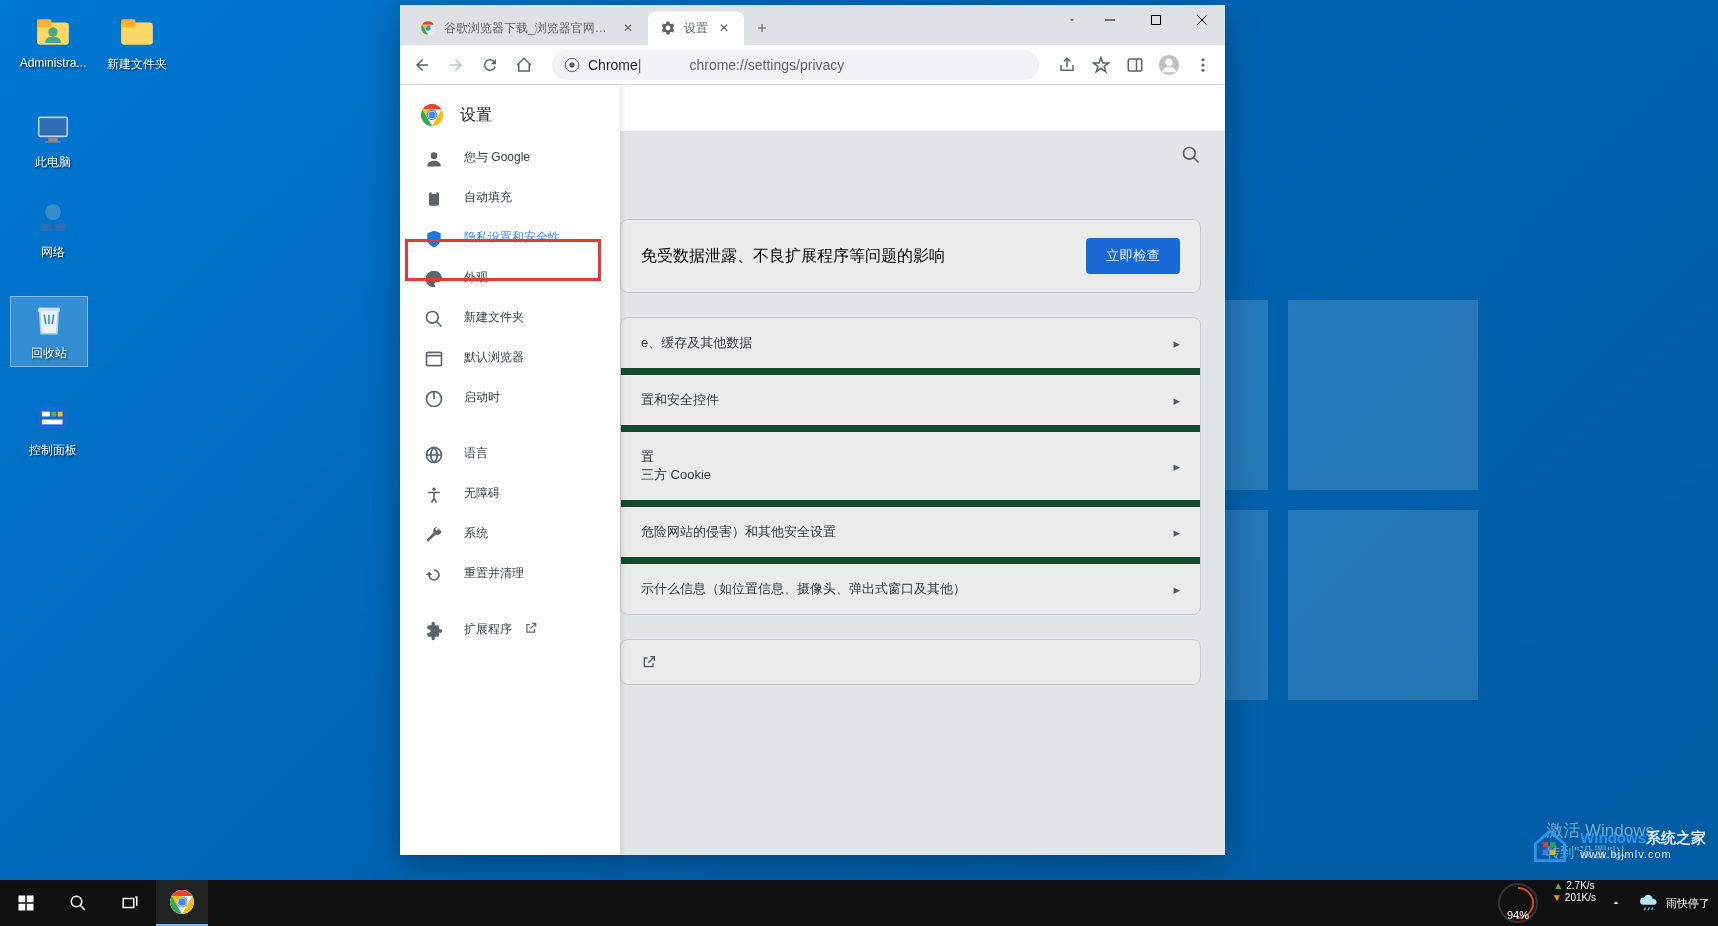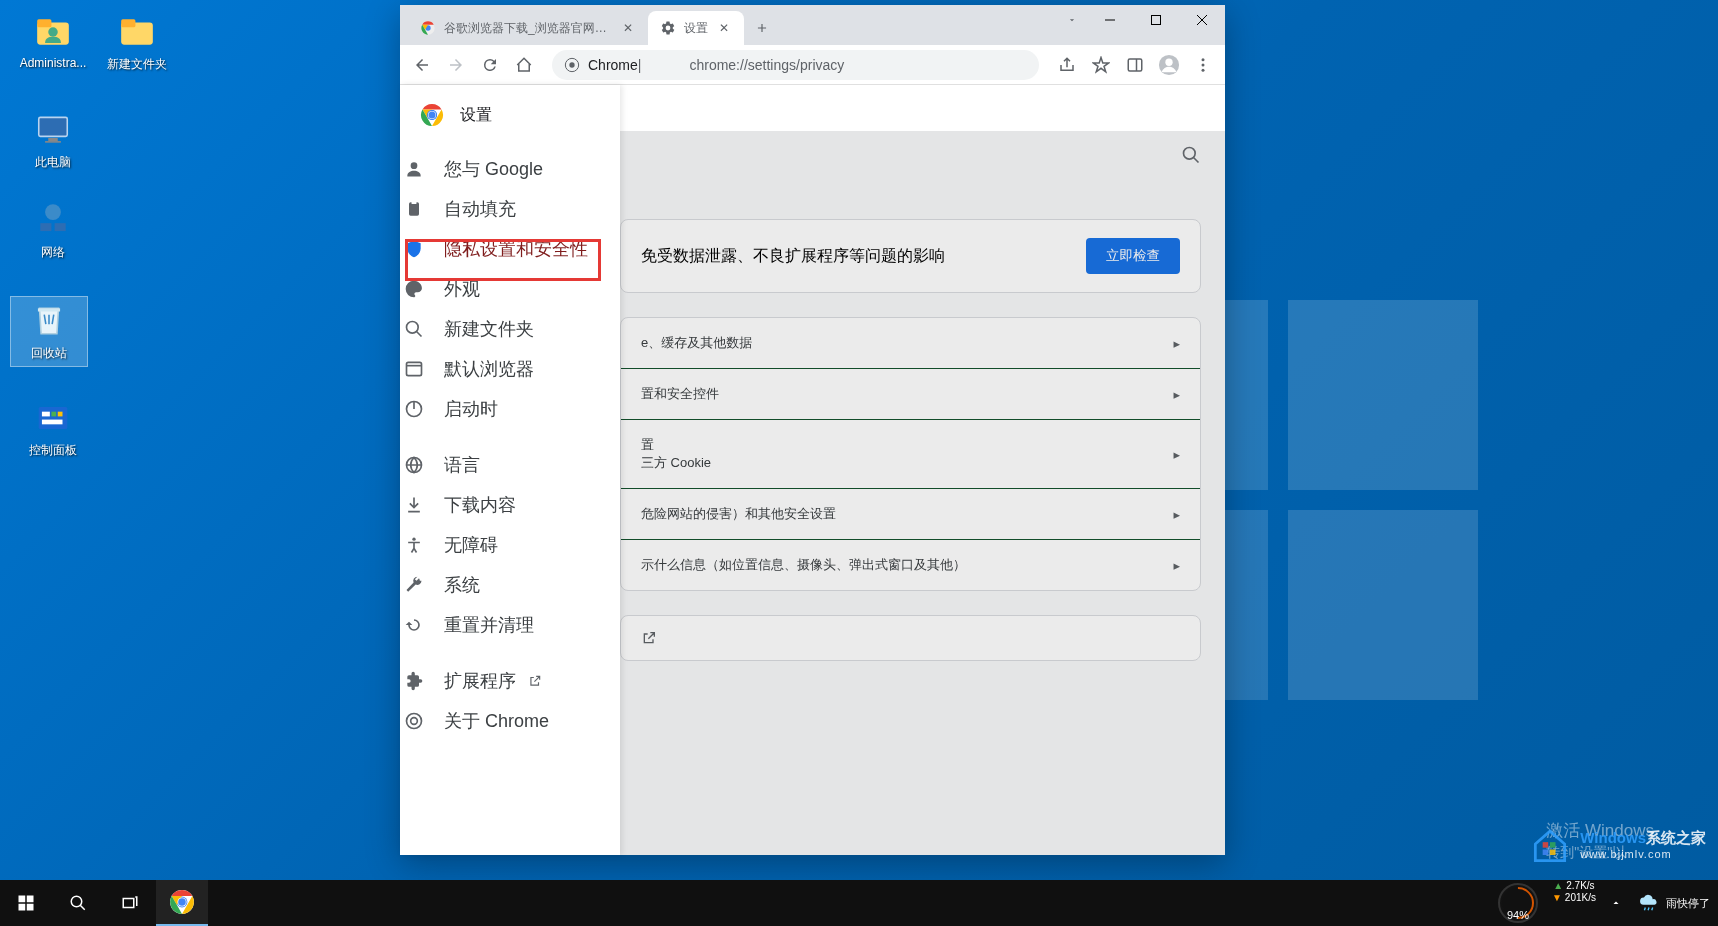--- a/index.html
+++ b/index.html
@@ -40,35 +40,35 @@
 .omnibox .lock { margin-right: 8px; fill: #5f6368; }
 .omnibox .scheme { color: #202124; }
 .omnibox .path { color: #5f6368; padding-left: 48px; }
 .tb-icon { width: 28px; height: 28px; display: flex; align-items: center; justify-content: center; cursor: pointer; }
 
 
 .settings-body { position: relative; height: calc(100% - 80px); display: flex; }
 .sidebar { width: 220px; background: #fff; padding: 8px 0; overflow-y: auto; z-index: 2; box-shadow: 2px 0 6px rgba(0,0,0,0.1); }
 .sidebar-header { display: flex; align-items: center; padding: 10px 20px; font-size: 16px; color: #202124; }
 .sidebar-header .chrome-logo-sm { width: 24px; height: 24px; margin-right: 16px; }
-.sidebar-item { height: 40px; display: flex; align-items: center; padding: 0 4px; font-size: 18px; color: #3c4043; cursor: pointer; }
+.sidebar-item { height: 40px; display: flex; align-items: flex-start; padding: 0 24px; font-size: 12px; color: #3c4043; cursor: pointer; }
 .sidebar-item .ico { width: 20px; height: 20px; margin-right: 20px; display: flex; align-items: center; justify-content: center; fill: #5f6368; }
-.sidebar-item.active { color: #7f1d1d; }
+.sidebar-item.active { color: #3b82f6; }
 .sidebar-item.active .ico { fill: #1a73e8; }
 .sidebar-gap { height: 16px; }
 .sidebar-item .ext-icon { margin-left: 12px; }
 .red-box { position: absolute; border: 3px solid #e53935; pointer-events: none; }
 
 .main { flex: 1; background: #f8f9fa; position: relative; margin-top: 46px; }
 .dim-overlay { position: absolute; inset: 0; background: rgba(0,0,0,0.08); pointer-events: none; }
 .search-bar-top { position: absolute; top: 14px; right: 24px; }
 .content-card { background: #fff; border: 1px solid #dadce0; border-radius: 8px; margin: 0 24px 24px 0; padding: 0; }
 .banner { display: flex; align-items: center; padding: 18px 20px; background: #fff; border-radius: 8px; justify-content: space-between; margin-top: 88px; }
 .banner-btn { background: #1a73e8; color: #fff; border: none; padding: 9px 20px; border-radius: 4px; font-size: 13.5px; cursor: pointer; }
-.list-item { padding: 16px 20px; display: flex; align-items: center; justify-content: space-between; font-size: 13px; color: #3c4043; border-top: 1px solid #14532d; cursor: pointer; }
+.list-item { padding: 16px 20px; display: flex; align-items: center; justify-content: space-between; font-size: 13px; color: #3c4043; border-top: 7px solid #14532d; cursor: pointer; }
 .list-item:first-child { border-top: none; }
 .list-item .chev { color: #5f6368; }
 .ext-link-box { padding: 14px 20px; background: #fff; border-radius: 8px; text-align: right; }
 
 
 .taskbar { position: absolute; bottom: 0; left: 0; right: 0; height: 46px; background: #101010; display: flex; align-items: center; }
 .task-btn { width: 52px; height: 46px; display: flex; align-items: center; justify-content: center; cursor: pointer; color: #fff; }
 .task-btn.active { border-bottom: 2px solid #76b9ed; background: rgba(255,255,255,0.08); }
 .spacer { flex: 1; }
 .tray { display: flex; align-items: center; color: #fff; font-size: 11px; }
@@ -369,28 +369,20 @@
             <svg viewBox="0 0 24 24" width="20" height="20">
               <circle cx="12" cy="12" r="9" fill="none" stroke="#5f6368" stroke-width="2"></circle>
               <path d="M3 12h18M12 3c2.5 2.5 4 6 4 9s-1.5 6.5-4 9c-2.5-2.5-4-6-4-9s1.5-6.5 4-9z" fill="none" stroke="#5f6368" stroke-width="2"></path>
             </svg>
           </span>
           <span>语言</span>
         </div>
       <div class="sidebar-item">
           <span class="ico">
             <svg viewBox="0 0 24 24" width="20" height="20">
-              <path d="M12 3v12m-5-5l5 5 5-5M5 20h14" fill="none" stroke="#5f6368" stroke-width="2"></path>
-            </svg>
-          </span>
-          <span>下载内容</span>
-        </div>
-      <div class="sidebar-item">
-          <span class="ico">
-            <svg viewBox="0 0 24 24" width="20" height="20">
               <circle cx="12" cy="5" r="2"></circle>
               <path d="M5 9h14M12 9v7m-3 5l3-5 3 5" fill="none" stroke="#5f6368" stroke-width="2"></path>
             </svg>
           </span>
           <span>无障碍</span>
         </div>
       <div class="sidebar-item">
           <span class="ico">
             <svg viewBox="0 0 24 24" width="20" height="20">
               <path d="M21 7a5 5 0 0 1-7 4.5L5 20l-2-2 8.5-9A5 5 0 0 1 16 2l-3 3 2 2 3-3c.6.9 1 1.9 1 3z"></path>
@@ -412,29 +404,20 @@
             <svg viewBox="0 0 24 24" width="20" height="20">
               <path d="M20 10h-2V7a2 2 0 0 0-2-2h-3V3a2 2 0 1 0-4 0v2H6a2 2 0 0 0-2 2v3h2a2 2 0 1 1 0 4H4v3a2 2 0 0 0 2 2h3v2a2 2 0 1 0 4 0v-2h3a2 2 0 0 0 2-2v-3h2a2 2 0 1 0 0-4z"></path>
             </svg>
           </span>
           <span>扩展程序</span>
           <span class="ext-icon">
             <svg width="14" height="14" viewBox="0 0 24 24" fill="none" stroke="#5f6368" stroke-width="2">
               <path d="M14 4h6v6M20 4l-9 9M18 14v5H5V6h5"></path>
             </svg>
           </span>
-        </div>
-      <div class="sidebar-item">
-          <span class="ico">
-            <svg viewBox="0 0 24 24" width="20" height="20">
-              <circle cx="12" cy="12" r="9" fill="none" stroke="#5f6368" stroke-width="2"></circle>
-              <circle cx="12" cy="12" r="4" fill="none" stroke="#5f6368" stroke-width="2"></circle>
-            </svg>
-          </span>
-          <span>关于 Chrome</span>
         </div>
 
       <div class="red-box" style="left:5px; top:154px; width:196px; height:42px"></div>
     </div>
 
     <div class="main">
       <div class="dim-overlay"></div>
       <div class="search-bar-top">
           <svg width="20" height="20" viewBox="0 0 24 24" fill="#5f6368">
             <circle cx="10" cy="10" r="7" fill="none" stroke="#5f6368" stroke-width="2"></circle>

